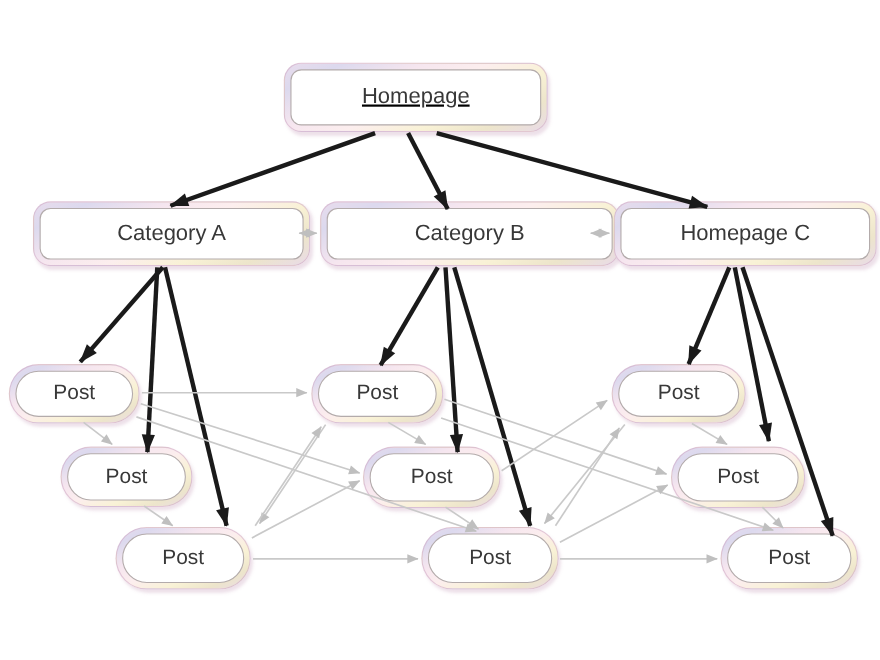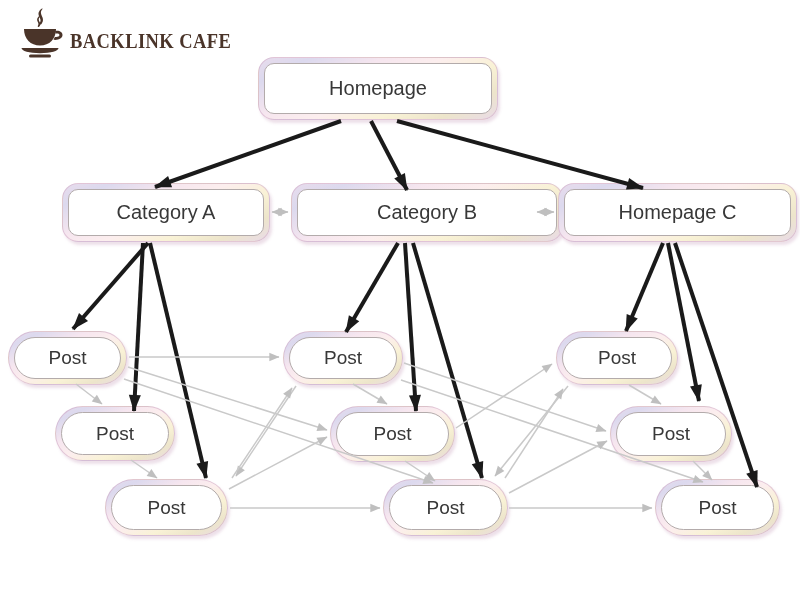--- a/index.html
+++ b/index.html
@@ -28,39 +28,26 @@
   #arrows{position:absolute;left:0;top:0;z-index:5;pointer-events:none;}
   .edge-black{stroke:#1a1a1a;stroke-width:4;}
   .edge-gray{stroke:#c9c9c9;stroke-width:1.5;}
   .edge-gray2{stroke:#c3c3c3;stroke-width:1.5;}
 </style>
 </head>
 <body>
 
 <div id="page">
 
-  <div id="brand">
-    <svg width="44" height="52" viewBox="0 0 44 52">
-      <g fill="#4a3429">
-        <path d="M22.5 1 C17.5 6.5, 26.5 9.5, 21.5 16 C20.5 17.2, 19 16.5, 19.6 15.2 C23.4 10, 14.8 7.5, 20.6 1.4 C21.4 .4, 23.3 .1, 22.5 1 Z"></path>
-        <path d="M19.8 9 C16.4 12.8, 22.6 14.6, 19.4 18.6 C18.6 19.5, 17.3 18.9, 17.9 17.8 C20.2 14.8, 14.6 12.8, 18.6 8.6 C19.3 7.9, 20.4 8.3, 19.8 9 Z"></path>
-        <path d="M4 21 L36 21 C36 31 29.5 37.5 20 37.5 C10.5 37.5 4 31 4 21 Z"></path>
-        <path d="M35 23 C39.5 22.3 42.5 24 42.5 27 C42.5 30.3 38.7 32.3 33.5 31.8 L34.8 28.9 C37.5 29.3 39.5 28.4 39.5 27 C39.5 25.7 37.8 25 35.6 25.6 Z"></path>
-        <path d="M1.5 40 L38.5 40 C38.5 43 31 45.2 20 45.2 C9 45.2 1.5 43 1.5 40 Z"></path>
-        <rect x="9" y="46.5" width="22" height="3" rx="1.5"></rect>
-      </g>
-    </svg>
-    <span id="brand-name">BACKLINK CAFE</span>
-  </div>
 
   <div id="nodes">
-      <div class="node rect" style="left: 258px; top: 57px; width: 240px; height: 63px;">
+      <div class="node rect" style="left: 258px; top: 57px; width: 240px; height: 63px; text-decoration: underline;">
         <div class="inner" style="font-size: 20px;">Homepage</div>
       </div>
-      <div class="node rect" style="left: 30px; top: 183px; width: 208px; height: 59px; margin-left: 32px;">
+      <div class="node rect" style="left: 30px; top: 183px; width: 252px; height: 59px;">
         <div class="inner" style="font-size: 20px;">Category A</div>
       </div>
       <div class="node rect" style="left: 291px; top: 183px; width: 272px; height: 59px;">
         <div class="inner" style="font-size: 20px;">Category B</div>
       </div>
       <div class="node rect" style="left: 558px; top: 183px; width: 239px; height: 59px;">
         <div class="inner" style="font-size: 20px;">Homepage C</div>
       </div>
       <div class="node pill" style="left: 8px; top: 331px; width: 119px; height: 54px;">
         <div class="inner" style="font-size: 19px;">Post</div>

